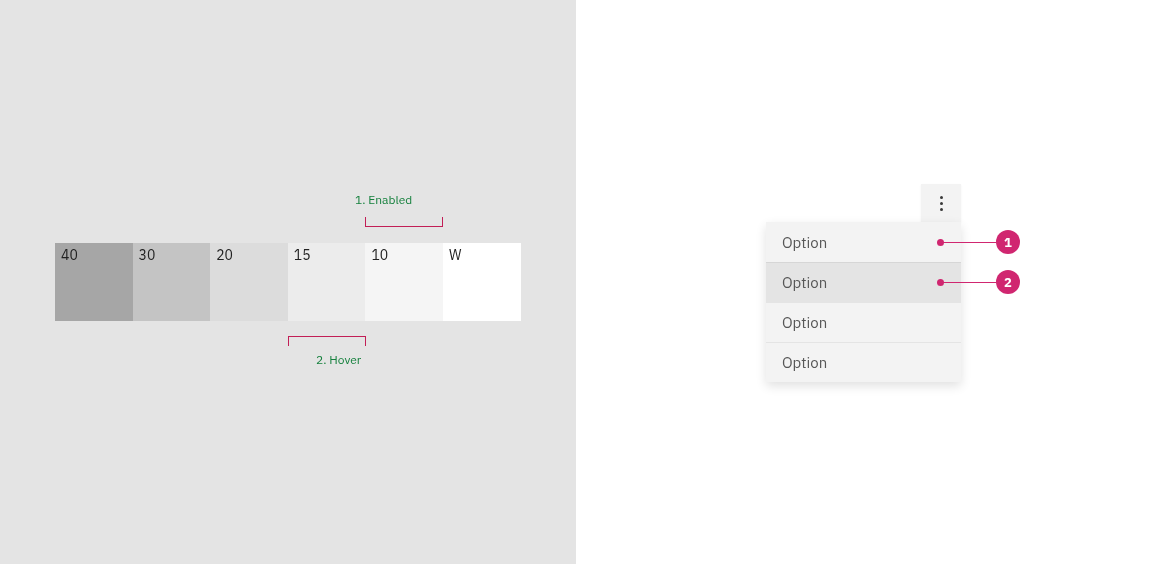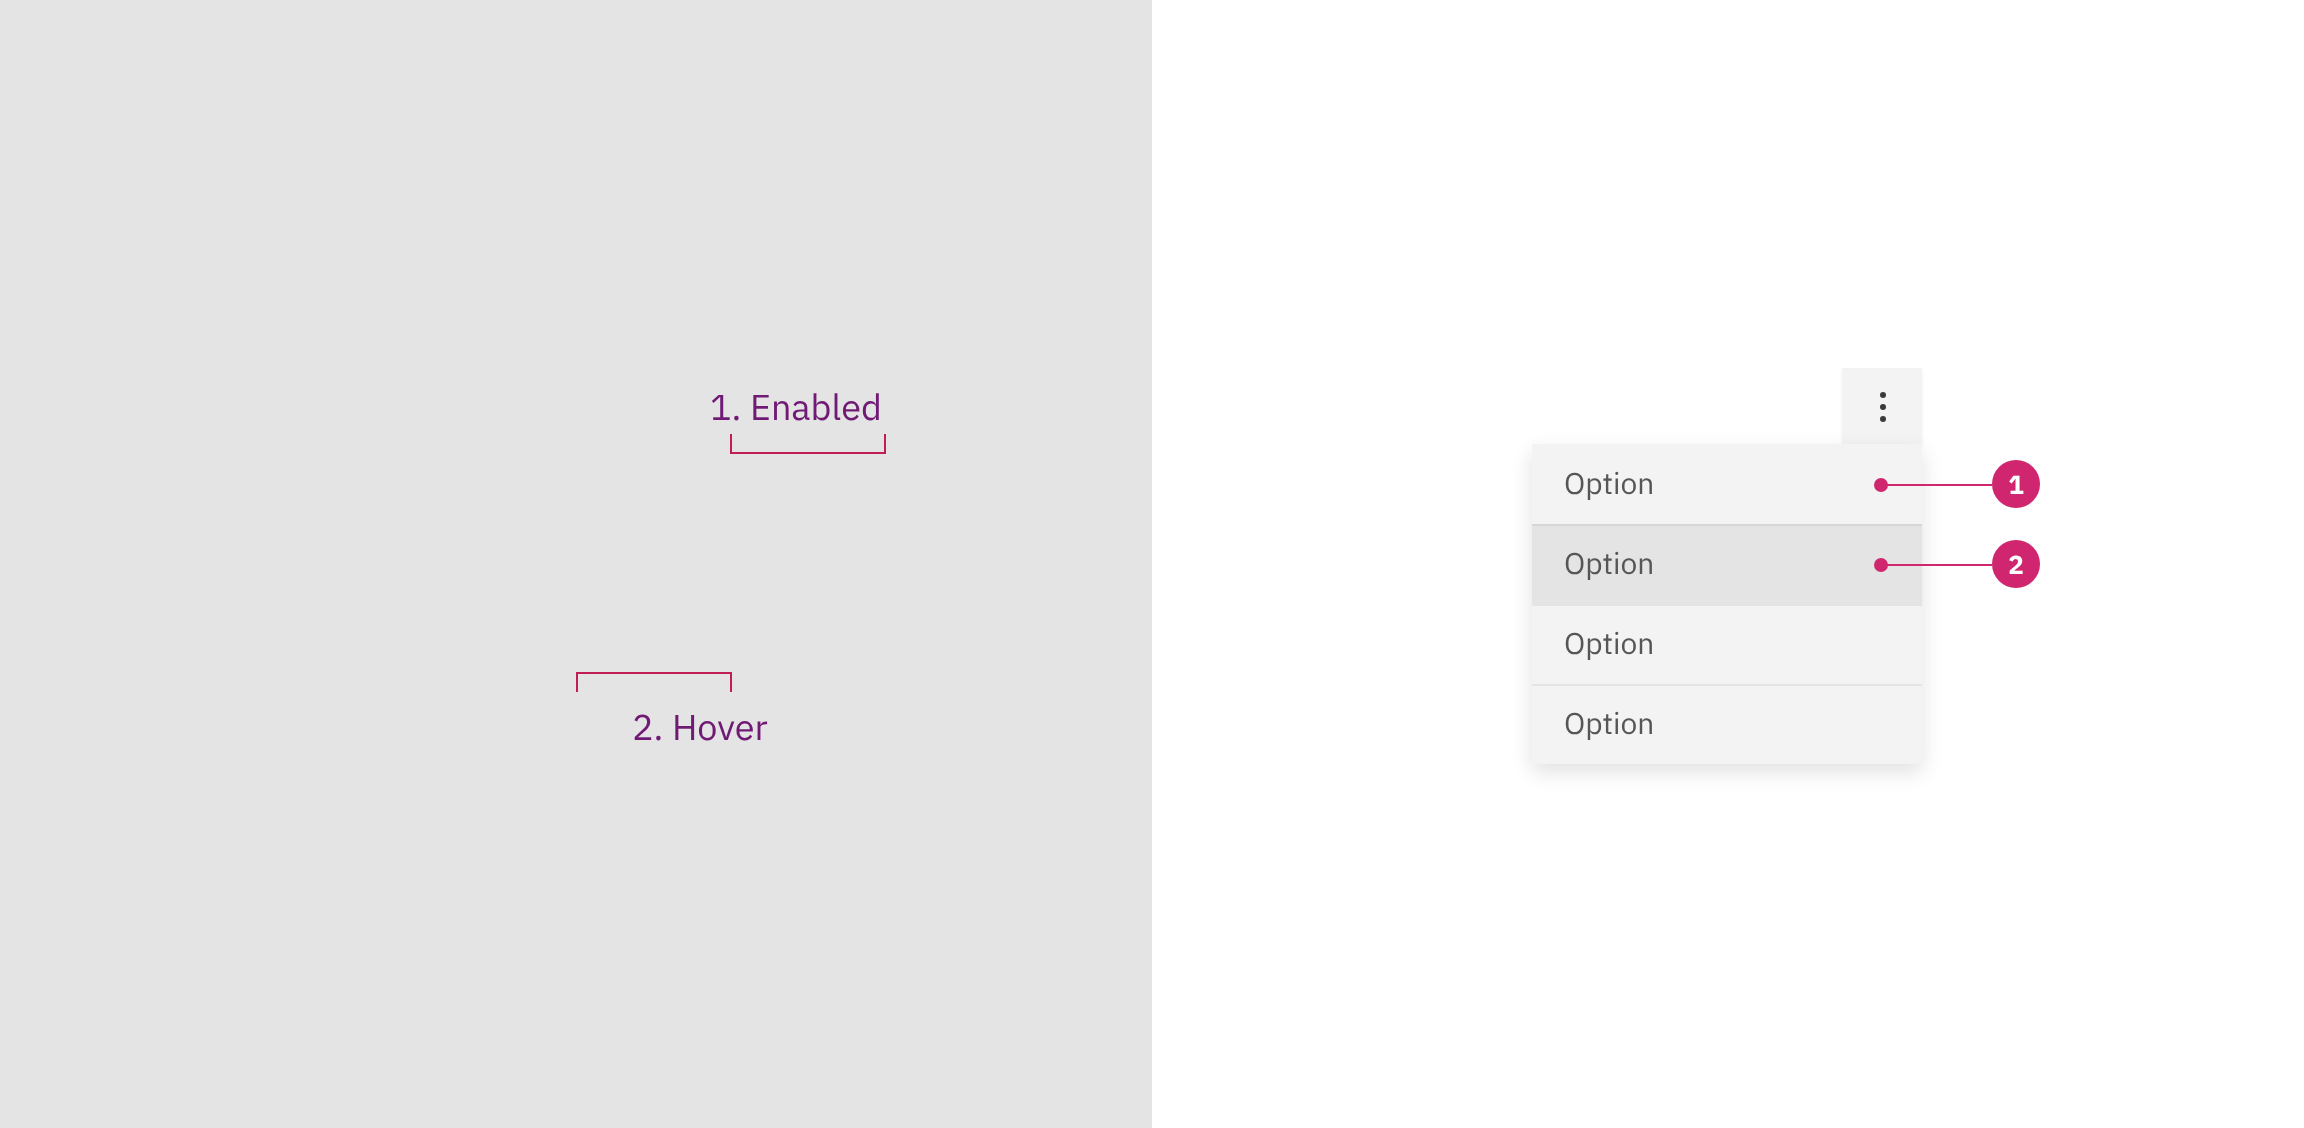--- a/index.html
+++ b/index.html
@@ -11,21 +11,21 @@
   .swatches{position:absolute;left:55px;top:243px;width:466px;height:78px;display:flex}
   .swatch{flex:0 0 77.6px;height:78px;padding:4px 6px;box-sizing:border-box;font-size:14px;color:#222;line-height:1.2}
   .swatch.s40{background:#a6a6a6}
   .swatch.s30{background:#c4c4c4}
   .swatch.s20{background:#dcdcdc}
   .swatch.s15{background:#ececec}
   .swatch.s10{background:#f5f5f5}
   .swatch.sw {background:#ffffff}
 
   
-  .anno{position:absolute;font-size:18px;color:#701a75;white-space:nowrap}
+  .anno{position:absolute;font-size:12px;color:#15803d;white-space:nowrap}
   .bracket{position:absolute;height:10px}
   .bracket .bar{position:absolute;left:0;right:0;height:1px;background:#c21e56}
   .bracket .cap{position:absolute;width:1px;height:10px;background:#c21e56}
   .bracket.top .bar{bottom:0}
   .bracket.top .cap{bottom:0}
   .bracket.bot .bar{top:0}
   .bracket.bot .cap{top:0}
 
   
   .menu-wrap{position:absolute;left:766px;top:184px}
@@ -42,20 +42,28 @@
   .lead{position:absolute;height:1px;background:#d02670}
   .lead .tip{position:absolute;left:-3px;top:-3px;width:7px;height:7px;border-radius:50%;background:#d02670}
 
 </style>
 </head>
 <body>
 
 <div class="stage">
 
   <div class="left">
+    <div class="swatches">
+      <div class="swatch s40"><span>40</span></div>
+      <div class="swatch s30"><span>30</span></div>
+      <div class="swatch s20"><span>20</span></div>
+      <div class="swatch s15"><span>15</span></div>
+      <div class="swatch s10"><span>10</span></div>
+      <div class="swatch sw"><span>W</span></div>
+    </div>
 
     <div class="anno" style="left:355px;top:192px">1. Enabled</div>
     <div class="bracket top" style="left:365px;top:217px;width:78px">
       <div class="bar"></div>
         <div class="cap" style="left:0"></div>
         <div class="cap" style="right:0"></div>
     </div>
 
     <div class="bracket bot" style="left:288px;top:336px;width:78px">
       <div class="bar"></div>

